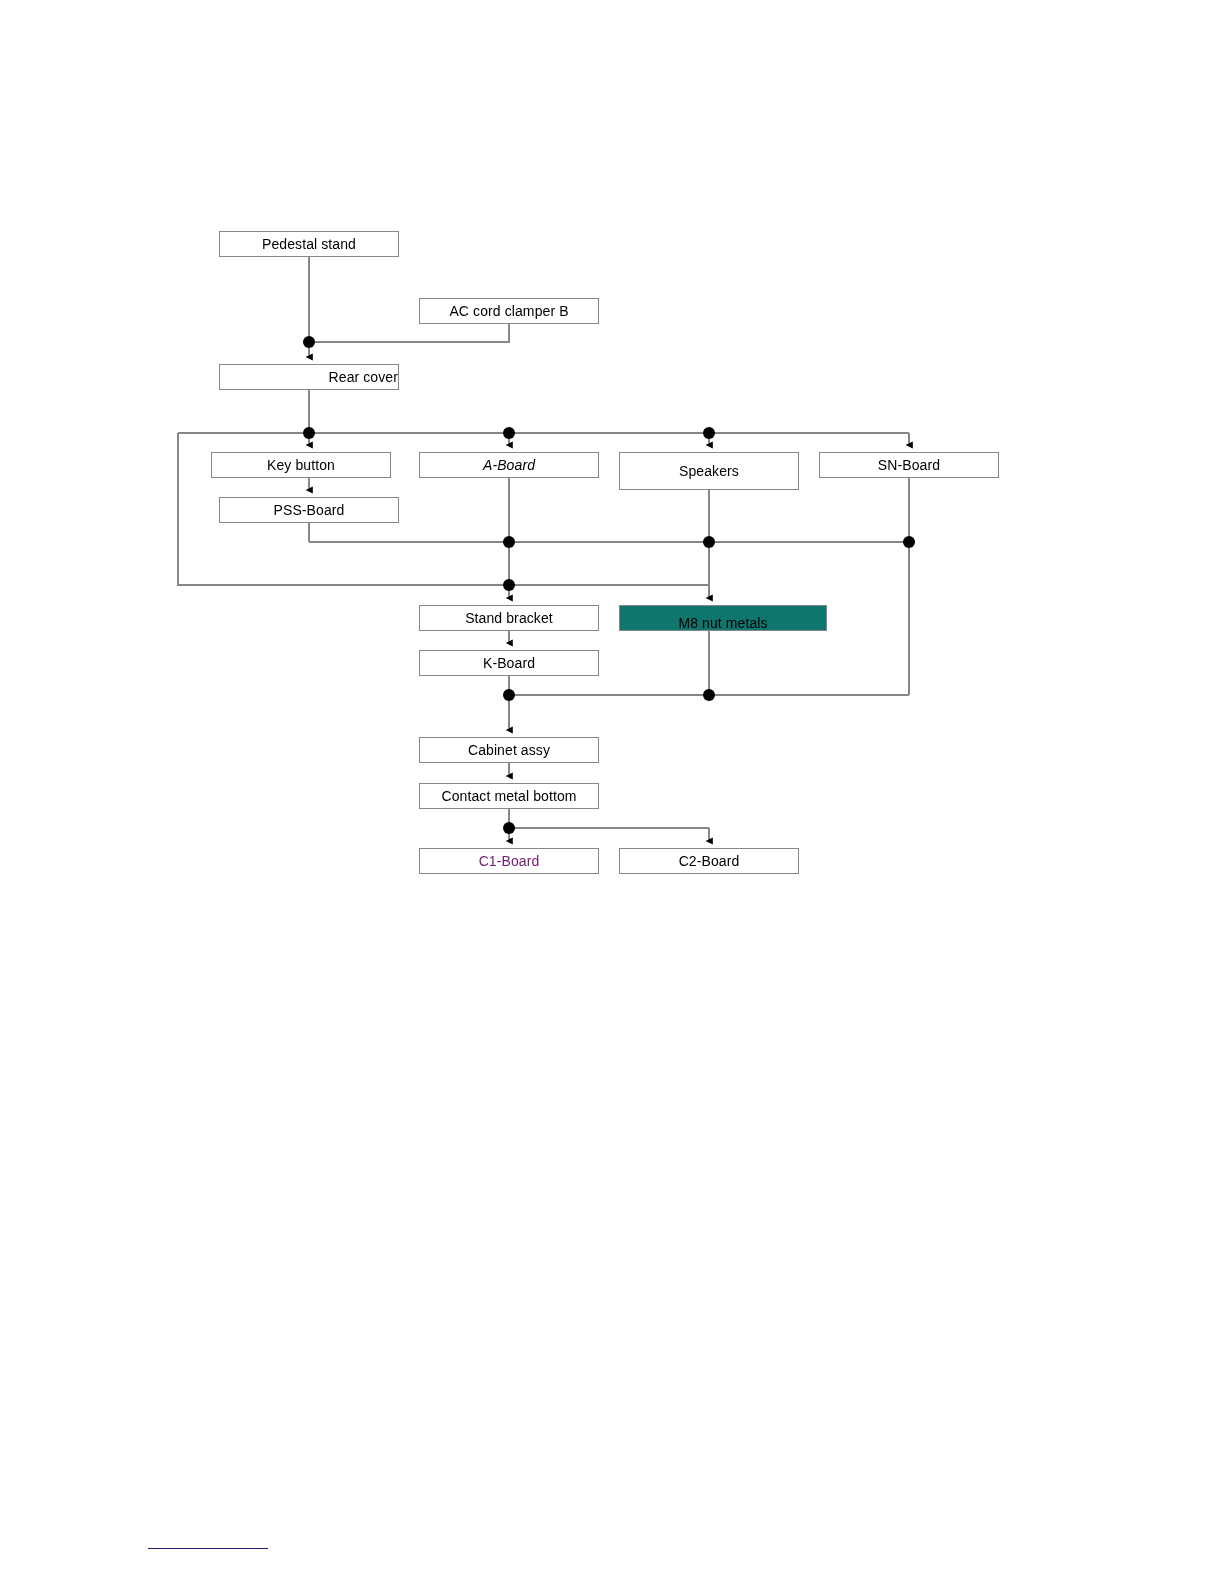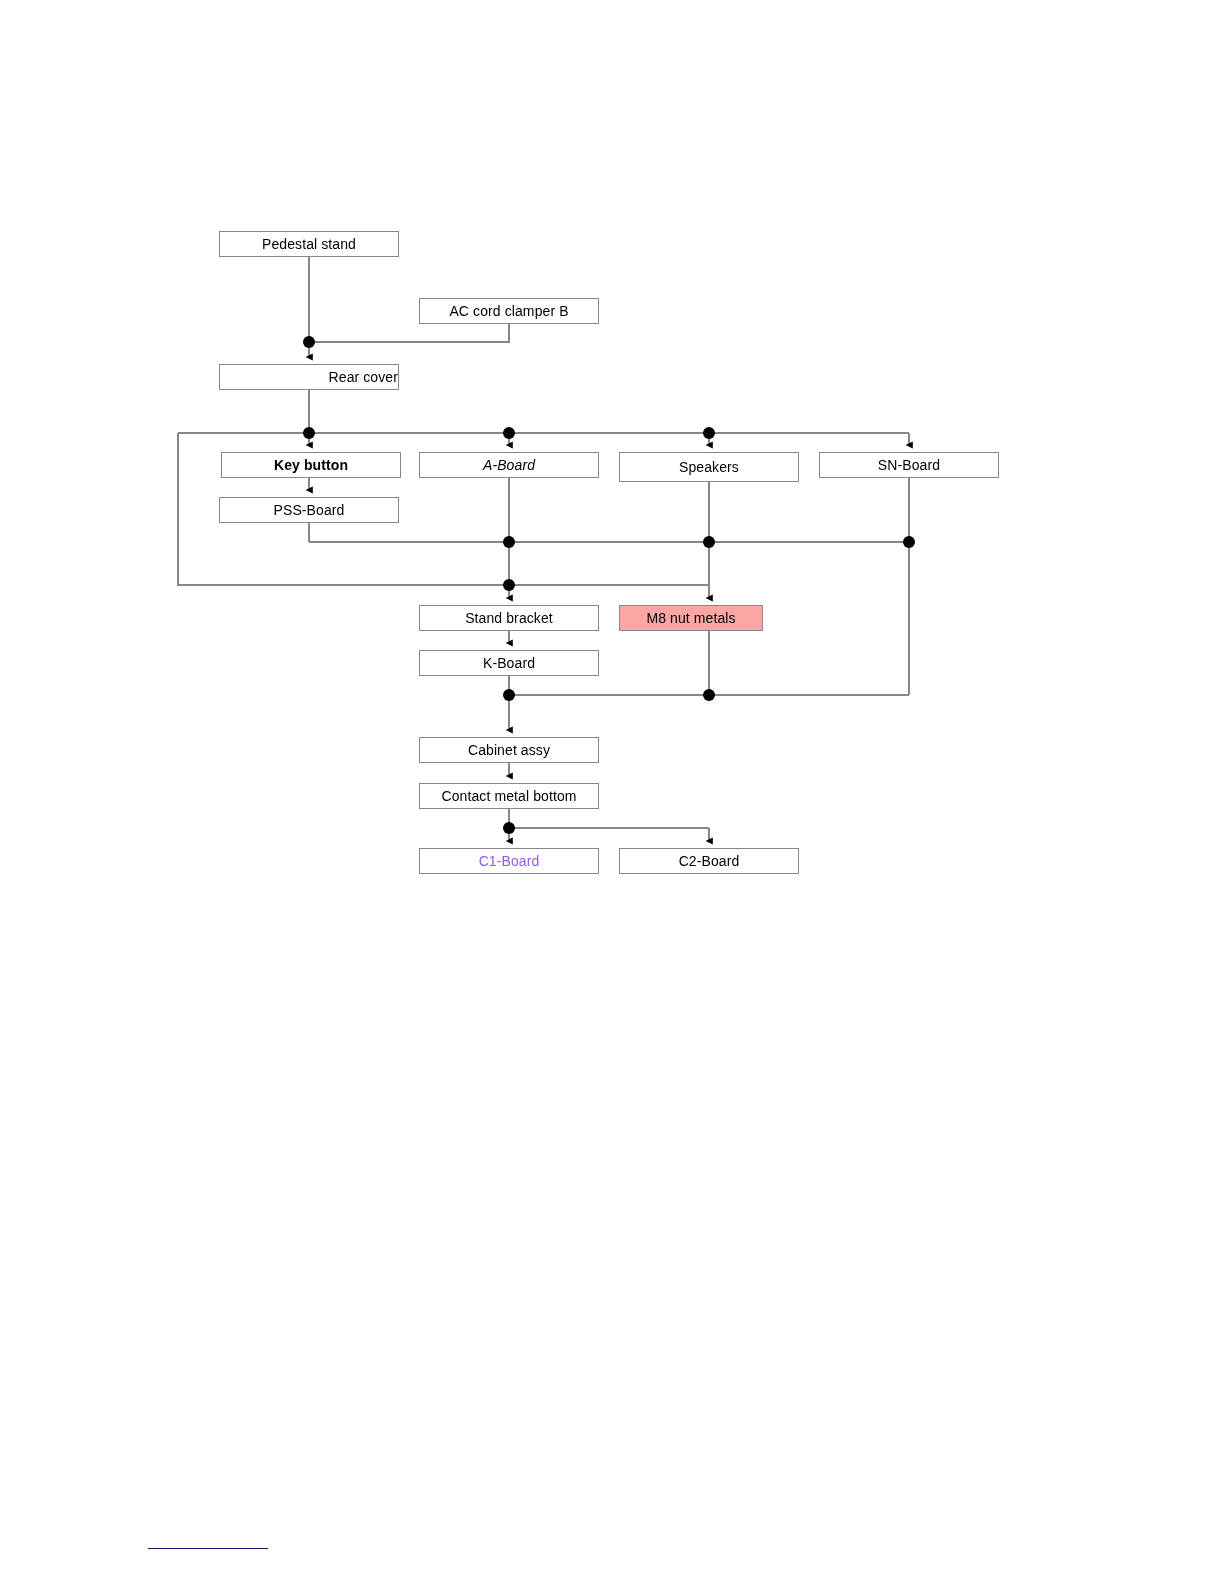--- a/index.html
+++ b/index.html
@@ -128,51 +128,51 @@
 
   <div class="node-box" style="left: 219px; top: 231px; width: 180px; height: 26px; border-color: rgb(135, 135, 135); background: rgb(255, 255, 255); color: rgb(0, 0, 0);">
     <span class="node-label">Pedestal stand</span>
   </div>
   <div class="node-box" style="left: 419px; top: 298px; width: 180px; height: 26px; border-color: rgb(135, 135, 135); background: rgb(255, 255, 255); color: rgb(0, 0, 0);">
     <span class="node-label">AC cord clamper B</span>
   </div>
   <div class="node-box" style="left: 219px; top: 364px; width: 180px; height: 26px; border-color: rgb(135, 135, 135); background: rgb(255, 255, 255); color: rgb(0, 0, 0); justify-content: flex-end;">
     <span class="node-label">Rear cover</span>
   </div>
-  <div class="node-box" style="left: 221px; top: 452px; width: 180px; height: 26px; border-color: rgb(135, 135, 135); background: rgb(255, 255, 255); color: rgb(0, 0, 0); font-weight: bold;">
+  <div class="node-box" style="left: 211px; top: 452px; width: 180px; height: 26px; border-color: rgb(135, 135, 135); background: rgb(255, 255, 255); color: rgb(0, 0, 0);">
     <span class="node-label">Key button</span>
   </div>
   <div class="node-box" style="left: 419px; top: 452px; width: 180px; height: 26px; border-color: rgb(135, 135, 135); background: rgb(255, 255, 255); color: rgb(0, 0, 0); font-style: italic;">
     <span class="node-label">A-Board</span>
   </div>
-  <div class="node-box" style="left: 619px; top: 452px; width: 180px; height: 30px; border-color: rgb(135, 135, 135); background: rgb(255, 255, 255); color: rgb(0, 0, 0);">
+  <div class="node-box" style="left: 619px; top: 452px; width: 180px; height: 38px; border-color: rgb(135, 135, 135); background: rgb(255, 255, 255); color: rgb(0, 0, 0);">
     <span class="node-label">Speakers</span>
   </div>
   <div class="node-box" style="left: 819px; top: 452px; width: 180px; height: 26px; border-color: rgb(135, 135, 135); background: rgb(255, 255, 255); color: rgb(0, 0, 0);">
     <span class="node-label">SN-Board</span>
   </div>
   <div class="node-box" style="left: 219px; top: 497px; width: 180px; height: 26px; border-color: rgb(135, 135, 135); background: rgb(255, 255, 255); color: rgb(0, 0, 0);">
     <span class="node-label">PSS-Board</span>
   </div>
   <div class="node-box" style="left: 419px; top: 605px; width: 180px; height: 26px; border-color: rgb(135, 135, 135); background: rgb(255, 255, 255); color: rgb(0, 0, 0);">
     <span class="node-label">Stand bracket</span>
   </div>
-  <div class="node-box" style="left: 619px; top: 605px; width: 144px; height: 26px; border-color: rgb(135, 135, 135); background: #fca5a5; color: rgb(0, 0, 0);">
+  <div class="node-box" style="left: 619px; top: 605px; width: 208px; height: 26px; border-color: rgb(135, 135, 135); background: #0f766e; color: rgb(0, 0, 0); align-items: flex-end;">
     <span class="node-label">M8 nut metals</span>
   </div>
   <div class="node-box" style="left: 419px; top: 650px; width: 180px; height: 26px; border-color: rgb(135, 135, 135); background: rgb(255, 255, 255); color: rgb(0, 0, 0);">
     <span class="node-label">K-Board</span>
   </div>
   <div class="node-box" style="left: 419px; top: 737px; width: 180px; height: 26px; border-color: rgb(135, 135, 135); background: rgb(255, 255, 255); color: rgb(0, 0, 0);">
     <span class="node-label">Cabinet assy</span>
   </div>
   <div class="node-box" style="left: 419px; top: 783px; width: 180px; height: 26px; border-color: rgb(135, 135, 135); background: rgb(255, 255, 255); color: rgb(0, 0, 0);">
     <span class="node-label">Contact metal bottom</span>
   </div>
-  <div class="node-box" style="left: 419px; top: 848px; width: 180px; height: 26px; border-color: rgb(135, 135, 135); background: rgb(255, 255, 255); color: #8b5cf6;">
+  <div class="node-box" style="left: 419px; top: 848px; width: 180px; height: 26px; border-color: rgb(135, 135, 135); background: rgb(255, 255, 255); color: #701a75;">
     <span class="node-label">C1-Board</span>
   </div>
   <div class="node-box" style="left: 619px; top: 848px; width: 180px; height: 26px; border-color: rgb(135, 135, 135); background: rgb(255, 255, 255); color: #000000;">
     <span class="node-label">C2-Board</span>
   </div>
 
   <div class="footer-rule" style="left: 148px; top: 1548px; width: 120px; height: 1px; background: rgb(26, 26, 110);"></div>
 
 </div>
 

